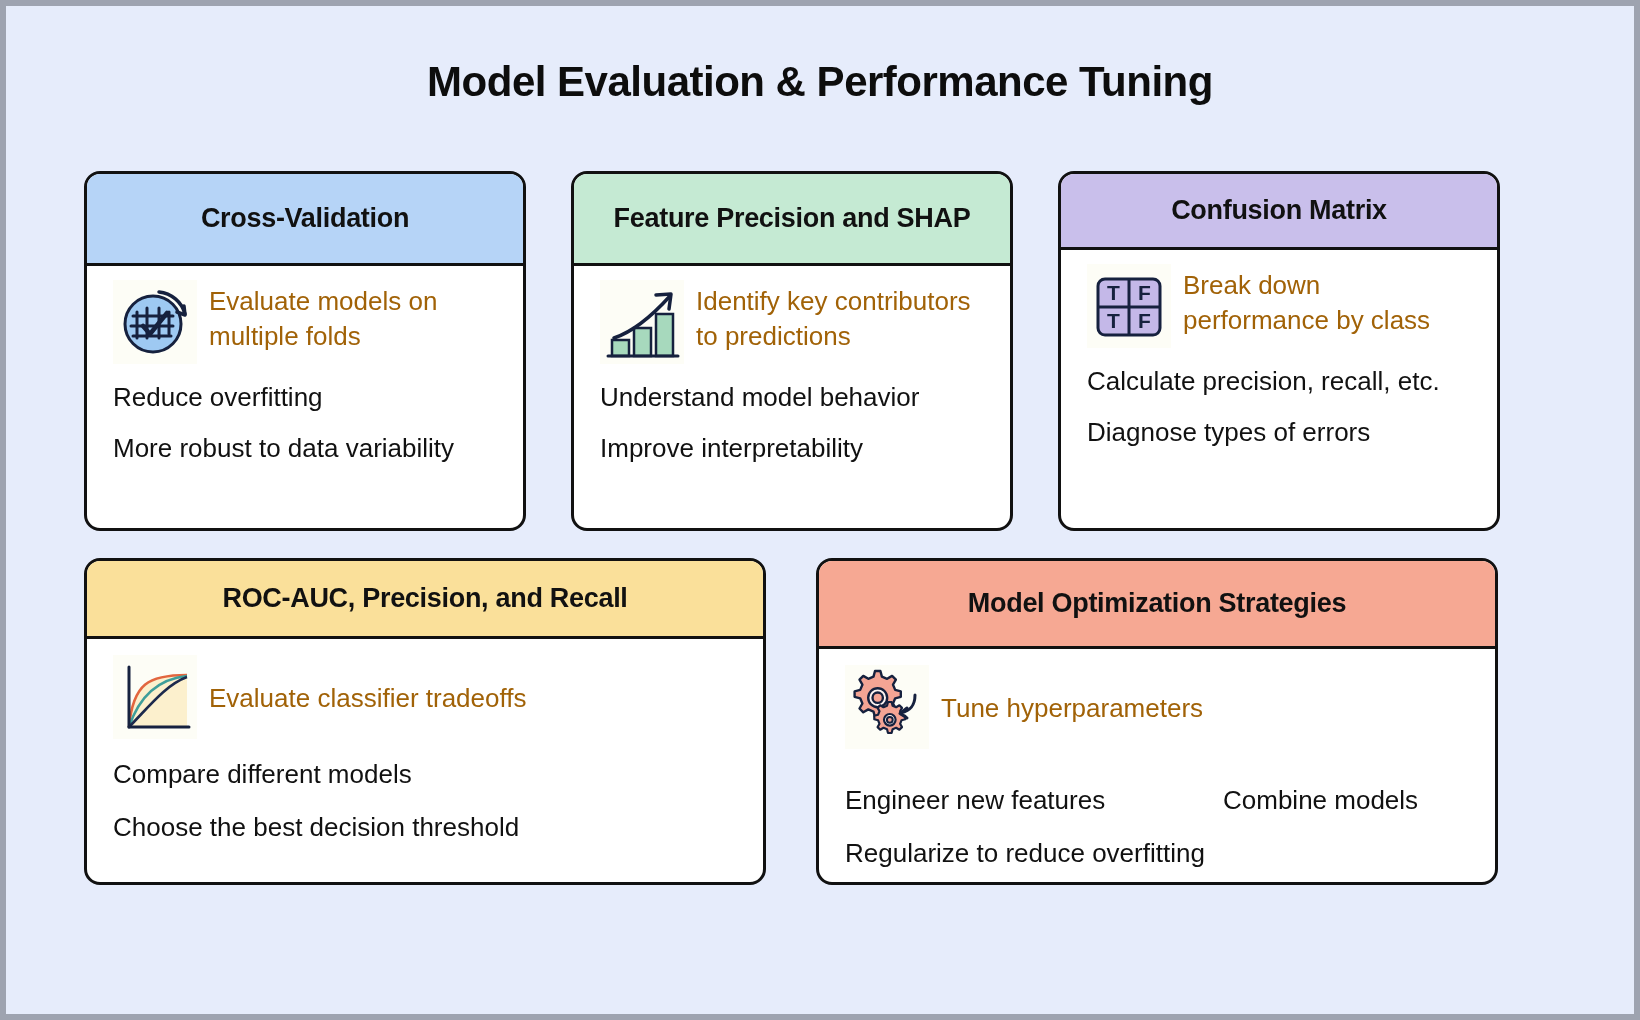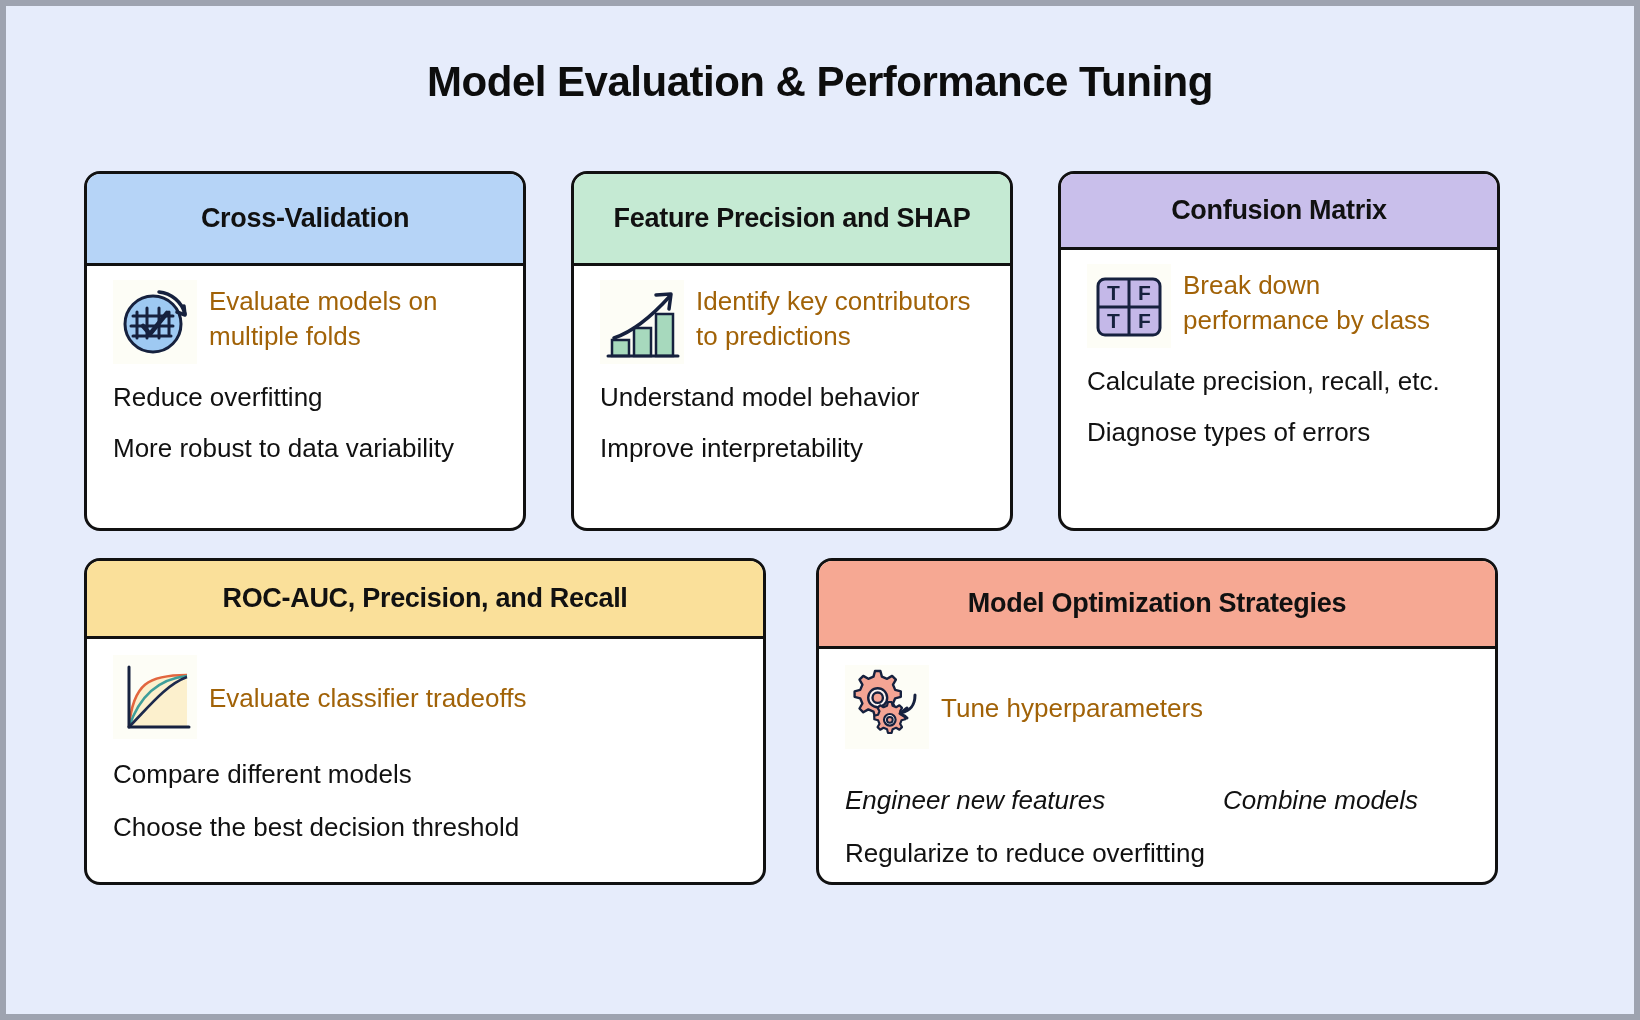--- a/index.html
+++ b/index.html
@@ -113,21 +113,20 @@
   #card-optimization { left: 810px; top: 552px; width: 682px; height: 327px; }
   #card-optimization .card-header { height: 88px; }
 
   
   .bullet-row {
     display: flex;
     margin-top: 16px;
   }
   .bullet-row > .bullet {
     margin-top: 0;
-    font-style: italic;
   }
   .bullet-col-a { width: 378px; }
 
   
   #card-roc-auc .hero-text,
   #card-optimization .hero-text { padding-top: 26px; }
   #card-roc-auc .bullet,
   #card-optimization .bullet { margin-top: 18px; }
   #card-roc-auc .card-body { padding-top: 16px; }
   #card-optimization .card-body { padding-top: 16px; }

